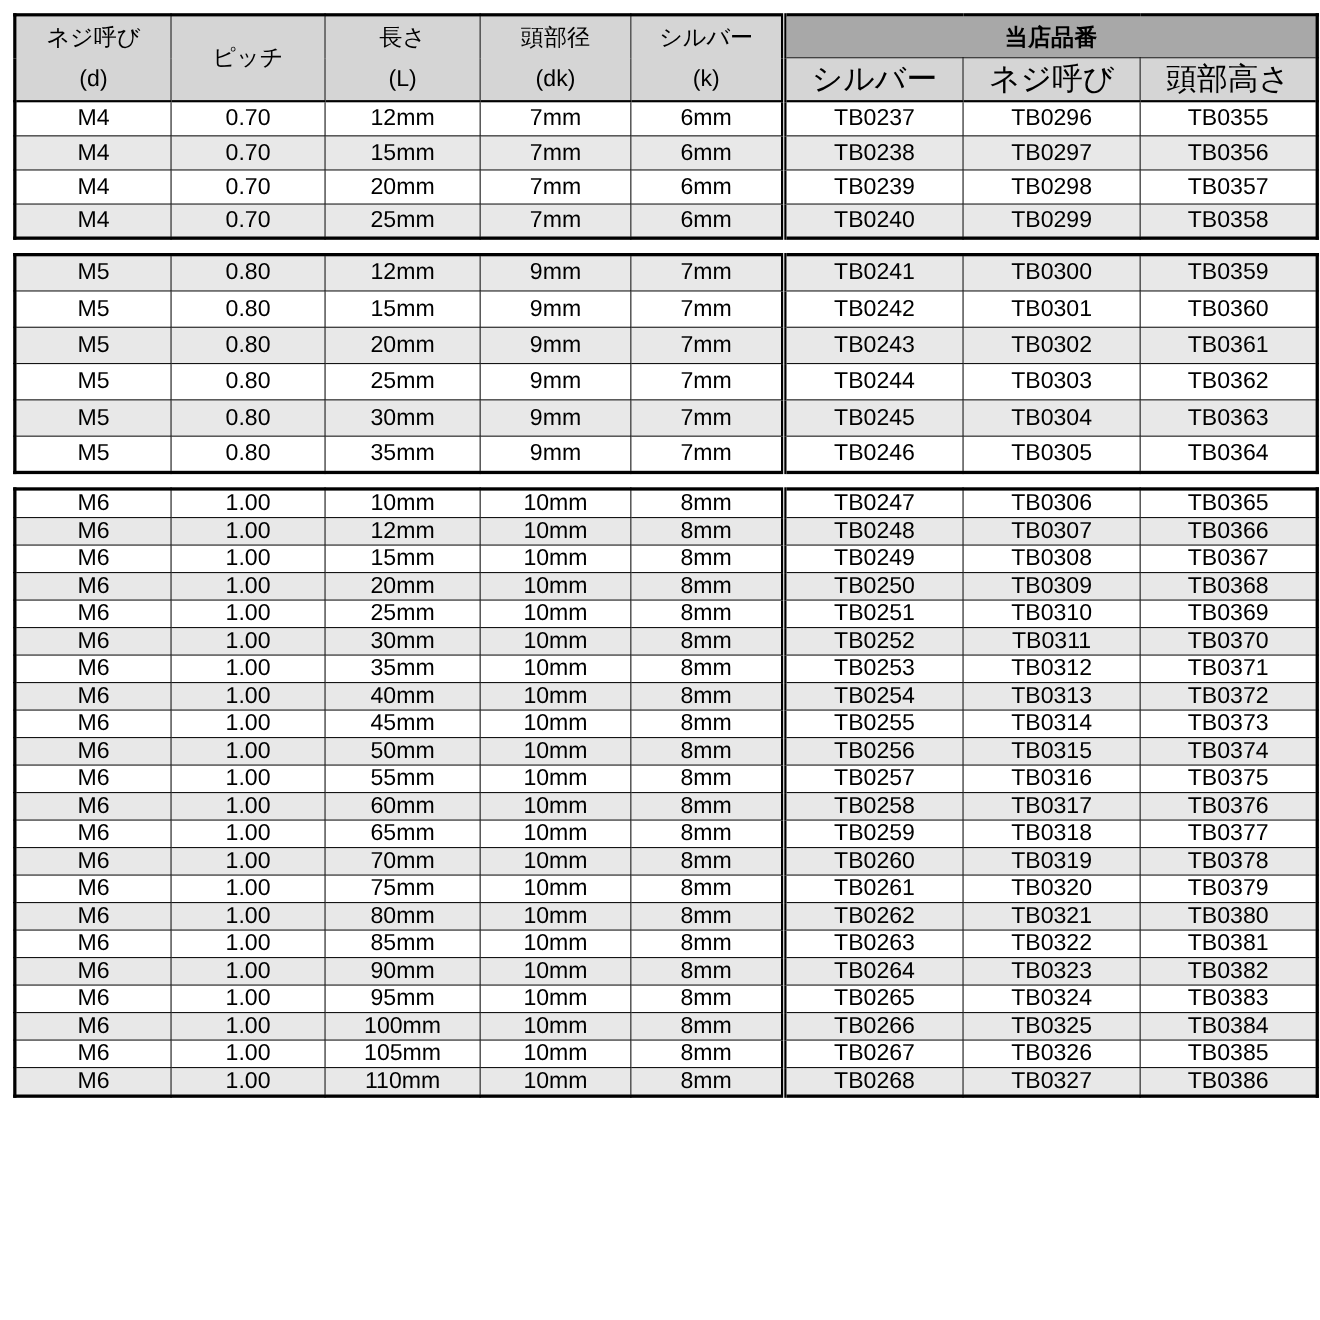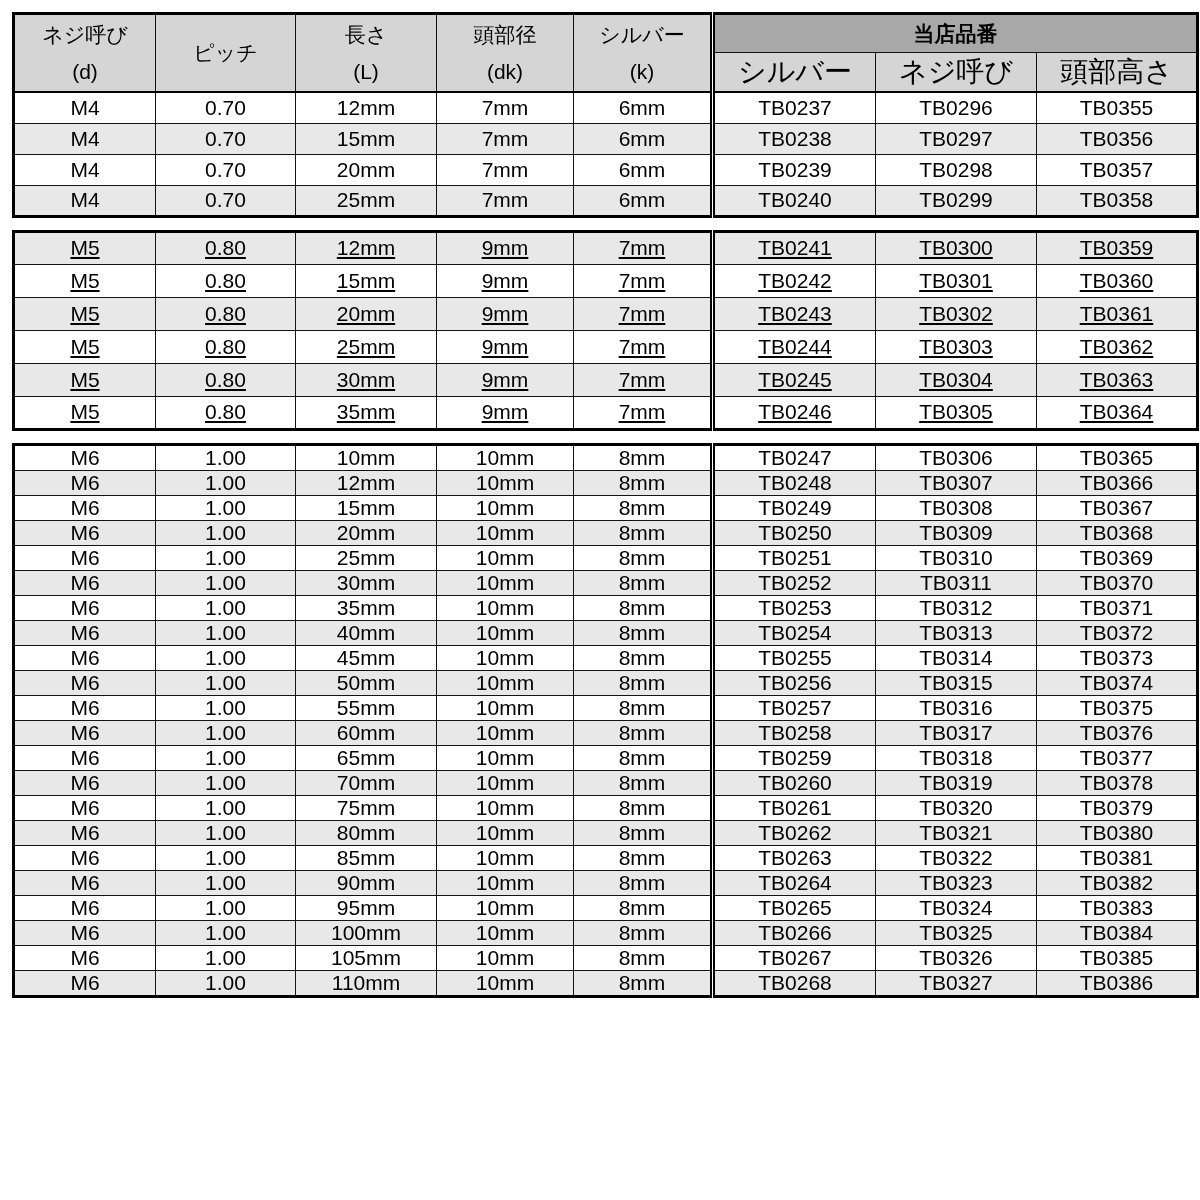--- a/index.html
+++ b/index.html
@@ -57,21 +57,21 @@
     height: 37px;
     font-size: 28px;
     border-bottom: 2.5px solid #000;
   }
   
   .dbl { border-left: 5px double #000; }
   
   tbody td { font-size: 21px; background: #ffffff; }
   tbody tr { height: 18px; }
   table.m4 tbody tr { height: 31px; }
-  table.m5 tbody tr { height: 33px; text-decoration: underline; }
+  table.m5 tbody tr { height: 33px; }
   tbody tr.shaded td { background: var(--row-shade, #e8e8e8); }
 </style>
 </head>
 <body>
 
 <div class="page">
 
   <table class="spec-table m4">
     <colgroup>
       <col style="width:142px">

